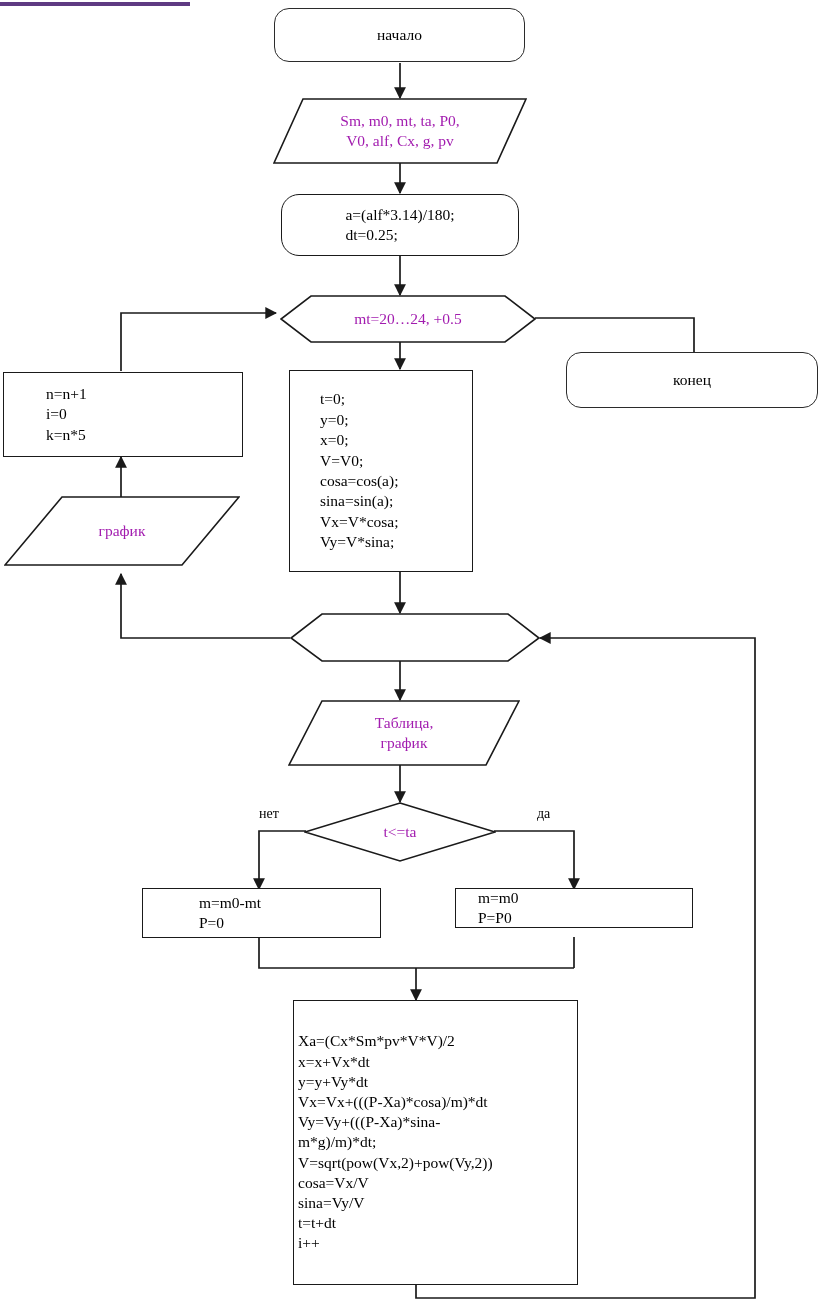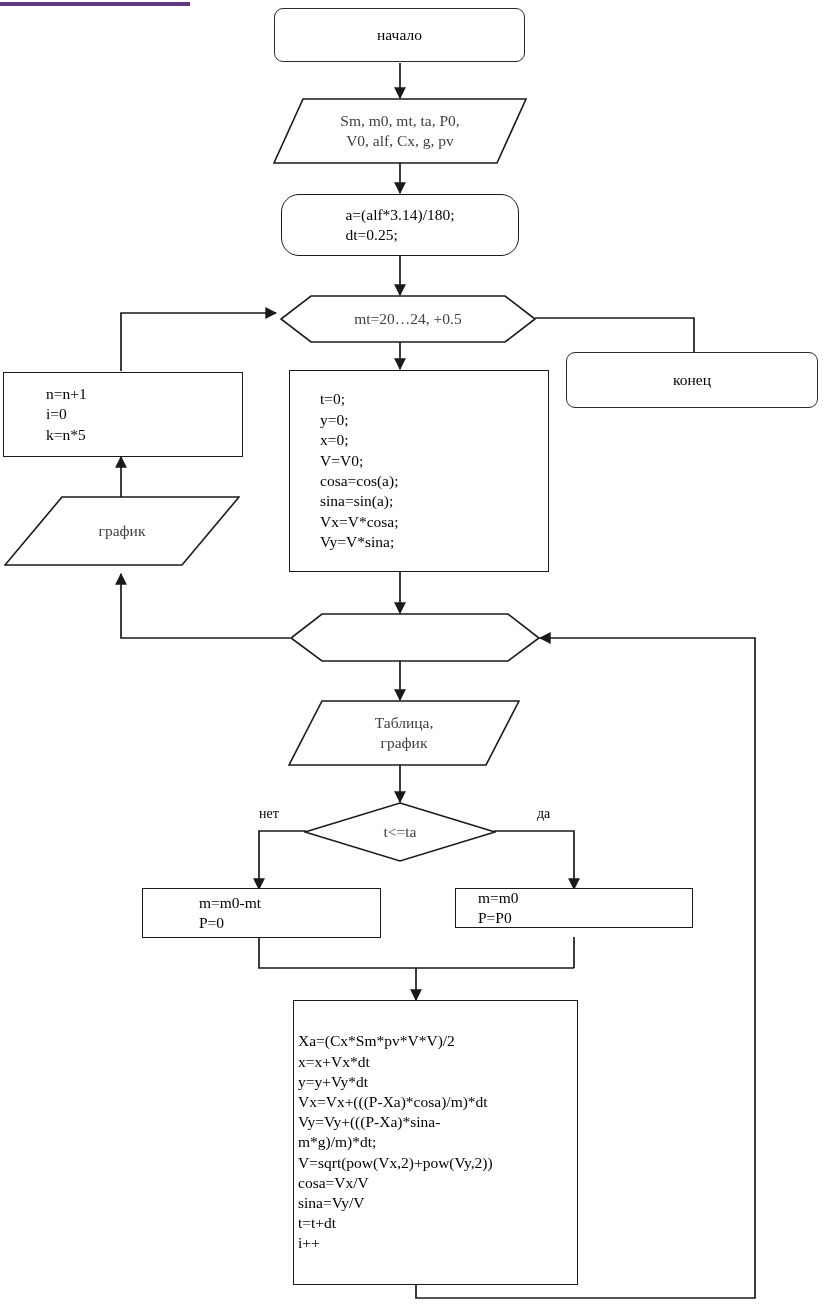--- a/index.html
+++ b/index.html
@@ -43,21 +43,21 @@
     color: #000;
     font-size: 15.5px;
     line-height: 1.32;
     text-align: center;
   }
   .node .txt {
     white-space: pre-line;
   }
   .terminator {
     border: 1px solid #2b2b2b;
-    border-radius: 9px;
+    border-radius: 15px;
     background: #fff;
   }
   .process {
     border: 1px solid #1a1a1a;
     background: #fff;
     justify-content: flex-start;
     text-align: left;
   }
   .process .txt {
     padding-left: 14px;
@@ -76,21 +76,21 @@
     display: block;
   }
   .shape-label {
     position: absolute;
     display: flex;
     align-items: center;
     justify-content: center;
     text-align: center;
     font-size: 15.5px;
     line-height: 1.3;
-    color: #404040;
+    color: #a21caf;
     white-space: pre-line;
   }
   .edge-label {
     position: absolute;
     font-size: 14px;
     color: #000;
     white-space: nowrap;
   }
   .code-box {
     font-size: 15.5px;
@@ -183,21 +183,21 @@
 k=n*5</span>
   </div>
 
   <div class="io-shape" style="left:4px; top:496px;">
     <svg width="236" height="70" viewBox="0 0 236 70" xmlns="http://www.w3.org/2000/svg">
       <polygon points="58,1 235,1 178,69 1,69" fill="#ffffff" stroke="#1a1a1a" stroke-width="1.6"></polygon>
     </svg>
   </div>
   <div class="shape-label" style="left:14px; top:496px; width:216px; height:70px;">график</div>
 
-  <div class="node process" style="left:289px; top:370px; width:260px; height:202px;">
+  <div class="node process" style="left:289px; top:370px; width:184px; height:202px;">
     <span class="txt" style="padding-left:30px;">t=0;
 y=0;
 x=0;
 V=V0;
 cosa=cos(a);
 sina=sin(a);
 Vx=V*cosa;
 Vy=V*sina;</span>
   </div>
 

